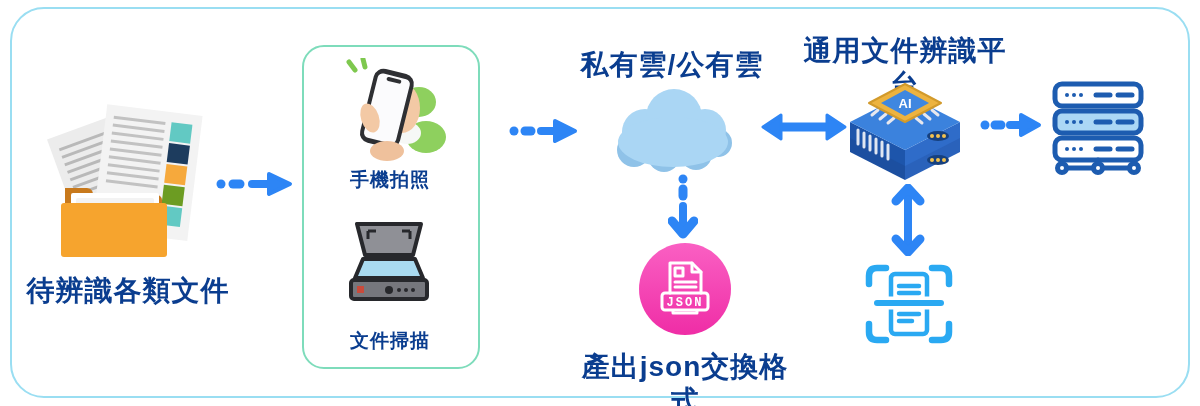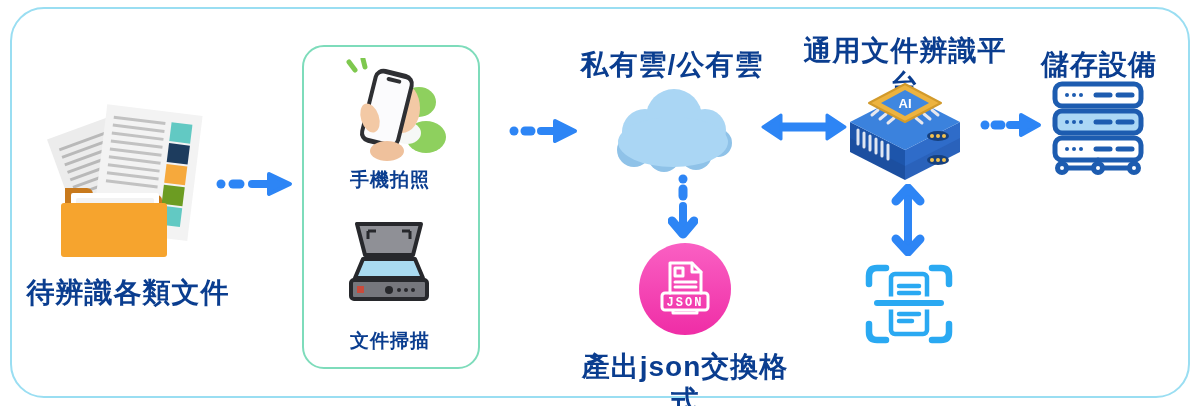--- a/index.html
+++ b/index.html
@@ -51,21 +51,21 @@
         <rect x="130" y="72" width="21" height="19" fill="#F6A93C"></rect>
         <rect x="130" y="93" width="21" height="19" fill="#6C9C22"></rect>
         <rect x="130" y="114" width="21" height="19" fill="#62C9C3"></rect>
       </g>
       <path d="M30,98 h22 a6,6 0 0 1 6,6 v1 h64 a5,5 0 0 1 5,5 v10 h-97 z" fill="#C8791C"></path>
       <rect x="36" y="103" width="88" height="14" rx="2" fill="#ffffff"></rect>
       <rect x="41" y="108" width="78" height="10" rx="2" fill="#f3f3f3"></rect>
       <rect x="26" y="113" width="106" height="54" rx="3" fill="#F6A42E"></rect>
     </svg>
   </div>
-  <div class="lbl" style="left:18px;top:276px;width:220px;">待辨識各類文件</div>
+  <div class="lbl" style="left:18px;top:276px;width:220px;font-family:Liberation Mono, monospace;">待辨識各類文件</div>
 
   <div class="abs" style="left:214px;top:171px;">
     <svg width="82" height="26" viewBox="0 0 82 26">
       <circle cx="7" cy="13" r="4.5" fill="#2D85F5"></circle>
       <line x1="19" y1="13" x2="26" y2="13" stroke="#2D85F5" stroke-width="9" stroke-linecap="round"></line>
       <line x1="38" y1="13" x2="55" y2="13" stroke="#2D85F5" stroke-width="8" stroke-linecap="round"></line>
       <path d="M55,3 L76,13 L55,23 Z" fill="#2D85F5" stroke="#2D85F5" stroke-width="4" stroke-linejoin="round"></path>
     </svg>
   </div>
 
@@ -224,21 +224,20 @@
 
   <div class="abs" style="left:980px;top:112px;">
     <svg width="64" height="26" viewBox="0 0 64 26">
       <circle cx="5" cy="13" r="4.5" fill="#2D85F5"></circle>
       <line x1="15" y1="13" x2="21" y2="13" stroke="#2D85F5" stroke-width="9" stroke-linecap="round"></line>
       <line x1="30" y1="13" x2="41" y2="13" stroke="#2D85F5" stroke-width="8" stroke-linecap="round"></line>
       <path d="M41,3 L59,13 L41,23 Z" fill="#2D85F5" stroke="#2D85F5" stroke-width="4" stroke-linejoin="round"></path>
     </svg>
   </div>
 
-  <div class="lbl" style="left:1019px;top:48px;width:160px;">儲存設備</div>
   <div class="abs" style="left:1048px;top:80px;">
     <svg width="100" height="96" viewBox="0 0 100 96">
       <g stroke="#1D5CB0" stroke-width="5">
         <rect x="7" y="4" width="86" height="22" rx="7" fill="#ffffff"></rect>
         <rect x="7" y="31" width="86" height="22" rx="7" fill="#ABD7F5"></rect>
         <rect x="7" y="58" width="86" height="22" rx="7" fill="#ffffff"></rect>
       </g>
       <g fill="#1D5CB0">
         <circle cx="19" cy="15" r="2"></circle>
           <circle cx="26" cy="15" r="2"></circle>

